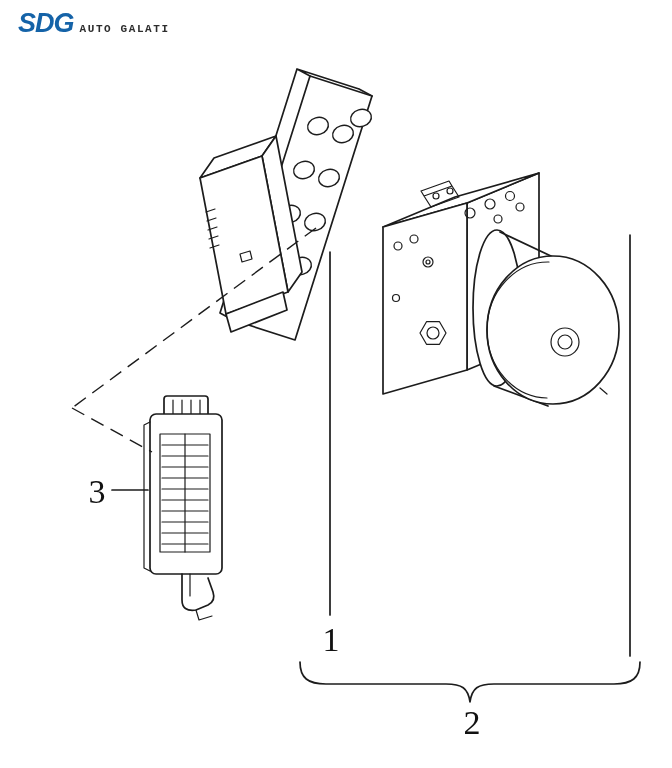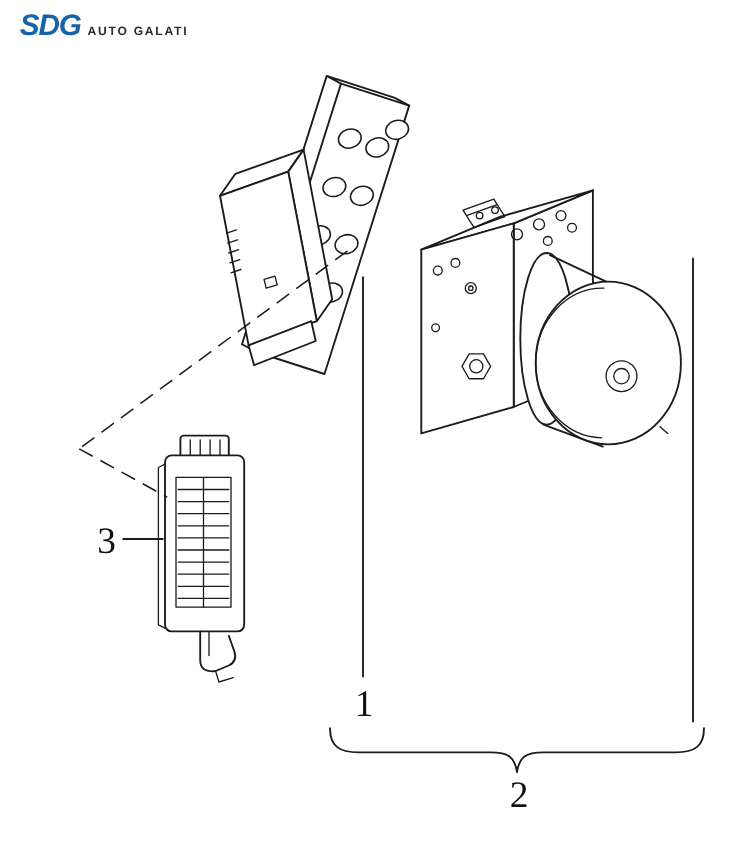--- a/index.html
+++ b/index.html
@@ -16,21 +16,21 @@
     user-select:none;
   }
   .logo-main{
     font-size:27px;font-weight:bold;font-style:italic;
     letter-spacing:-1px;color:#1563a8;line-height:1;
     font-family:"Liberation Sans",sans-serif;
   }
   .logo-sub{
     font-size:11px;font-weight:bold;letter-spacing:1.6px;
     color:#2d2d2d;
-    font-family:Liberation Sans, sans-serif;
+    font-family:Liberation Mono, monospace;
   }
   svg{position:absolute;top:0;left:0;}
   .outline{fill:#ffffff;stroke:#1c1c1c;stroke-width:1.7;stroke-linejoin:round;}
   .line{fill:none;stroke:#1c1c1c;stroke-width:1.7;stroke-linejoin:round;stroke-linecap:round;}
   .thin{fill:none;stroke:#1c1c1c;stroke-width:1.2;stroke-linejoin:round;stroke-linecap:round;}
   .hole{fill:#ffffff;stroke:#1c1c1c;stroke-width:1.4;}
   .dash{fill:none;stroke:#1c1c1c;stroke-width:1.4;stroke-dasharray:14 8;}
   .callout-num{
     font-family:"Liberation Serif","DejaVu Serif",serif;
     font-size:34px;fill:#111111;

